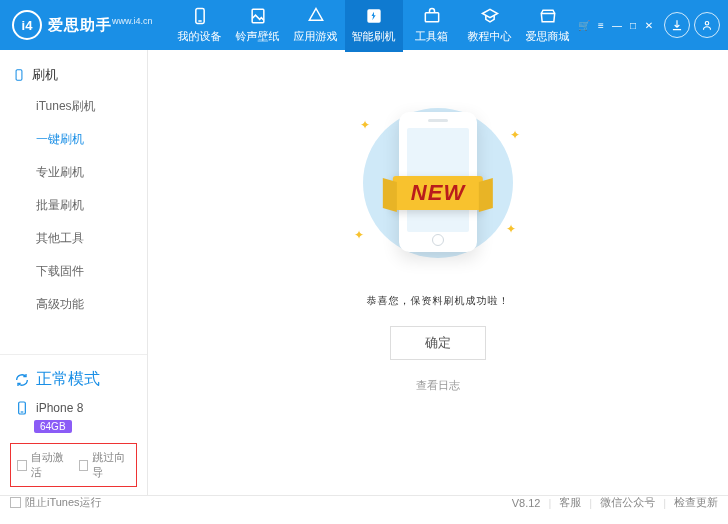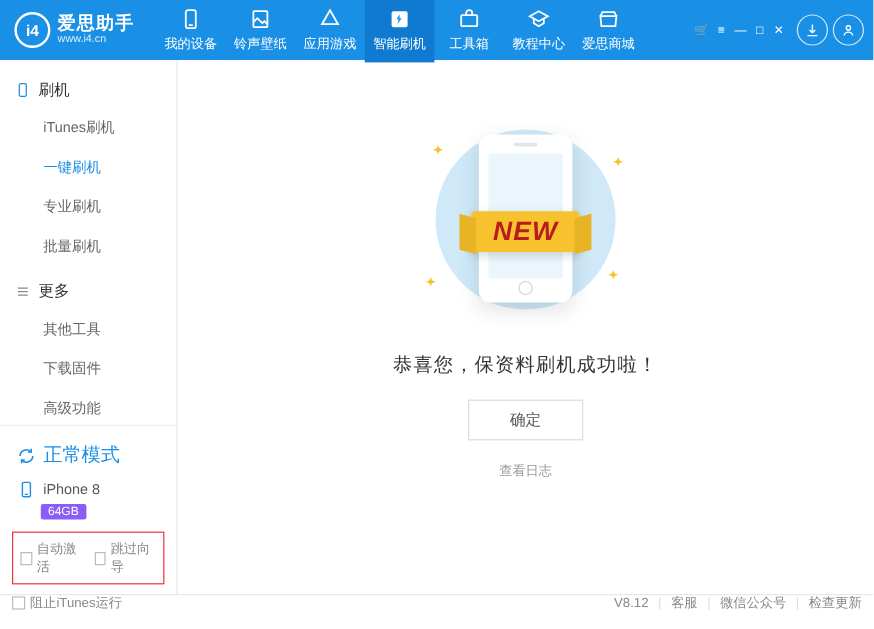--- a/index.html
+++ b/index.html
@@ -1,20 +1,20 @@
 <!DOCTYPE html>
 <html><head>
 <meta charset="utf-8">
 <style>
 *{margin:0;padding:0;box-sizing:border-box;font-family:"Microsoft YaHei",Arial,sans-serif}
 body{width:728px;height:524px;overflow:hidden;background:#fff;font-size:12px;color:#555}
 .hdr{height:50px;background:#1a8fe6;display:flex;align-items:center;color:#fff;padding:0 8px 0 12px}
 .logo{display:flex;align-items:center;gap:6px}
 .logo-badge{width:30px;height:30px;border:2px solid #fff;border-radius:50%;display:flex;align-items:center;justify-content:center;font-weight:bold;font-size:13px}
-.logo-txt{display:flex;flex-direction:column;line-height:1.1}
+.logo-txt{display:flex;flex-direction:row;line-height:1.1}
 .logo-txt .t{font-size:15px;font-weight:bold;letter-spacing:1px}
 .logo-txt .u{font-size:9px;opacity:.85}
 .nav{display:flex;margin-left:18px}
 .nav-item{width:58px;height:54px;display:flex;flex-direction:column;align-items:center;justify-content:center;gap:3px;cursor:pointer}
 .nav-item.active{background:#0f7ad0}
 .nav-item svg{width:20px;height:20px}
 .nav-item span{font-size:11px}
 .hdr-r{margin-left:auto;display:flex;align-items:center;gap:4px}
 .hdr-r .sys{display:flex;gap:2px;margin-right:4px}
 .hdr-r .sys div{width:14px;height:14px;display:flex;align-items:center;justify-content:center;cursor:pointer;font-size:10px}
@@ -41,21 +41,21 @@
 .phone{position:absolute;width:78px;height:140px;background:#fff;border-radius:10px;box-shadow:0 6px 18px rgba(0,0,0,.12);top:14px;left:50%;transform:translateX(-50%)}
 .phone::before{content:"";position:absolute;top:16px;left:8px;right:8px;bottom:20px;background:#eaf5fc;border-radius:2px}
 .phone::after{content:"";position:absolute;bottom:6px;left:50%;transform:translateX(-50%);width:10px;height:10px;border:1px solid #d0d8de;border-radius:50%}
 .spk{position:absolute;top:7px;left:50%;transform:translateX(-50%);width:20px;height:3px;background:#e0e6ea;border-radius:2px}
 .ribbon{position:absolute;top:78px;left:50%;transform:translateX(-50%);background:#f8c22e;color:#b91c1c;font-weight:900;font-style:italic;font-size:22px;padding:4px 18px;border-radius:3px;letter-spacing:1px;box-shadow:0 3px 8px rgba(0,0,0,.15)}
 .ribbon::before,.ribbon::after{content:"";position:absolute;top:4px;width:14px;height:30px;background:#e8b426;z-index:-1}
 .ribbon::before{left:-10px;transform:skewY(15deg)}
 .ribbon::after{right:-10px;transform:skewY(-15deg)}
 .spark{position:absolute;color:#f8c22e;font-size:12px}
 .s1{top:20px;left:22px}.s2{top:30px;right:18px}.s3{bottom:26px;left:16px}.s4{bottom:32px;right:22px}
-.msg{margin-top:26px;font-size:16px;color:#333;letter-spacing:1px}
+.msg{margin-top:26px;font-size:10px;color:#333;letter-spacing:1px}
 .btn{margin-top:18px;padding:7px 34px;border:1px solid #ddd;background:#fff;cursor:pointer;font-size:13px;color:#555}
 .log{margin-top:18px;font-size:11px;color:#999;cursor:pointer}
 .ftr{height:14px;border-top:1px solid #e8e8e8;display:flex;align-items:center;padding:0 10px;font-size:11px;color:#888}
 .ftr .chk{gap:4px}
 .ftr-r{margin-left:auto;display:flex;gap:8px;align-items:center}
 .ftr-r span{cursor:pointer}
 .sep{color:#ddd}
 </style>
 </head>
 <body>
@@ -146,28 +146,20 @@
       <div class="grp">
         <svg viewBox="0 0 24 24" fill="none" stroke="#1a8fe6" stroke-width="1.8">
             <rect x="7" y="3" width="10" height="18" rx="2"></rect>
           </svg>
         <span>刷机</span>
       </div>
       <div class="sub">iTunes刷机</div>
       <div class="sub active">一键刷机</div>
       <div class="sub">专业刷机</div>
       <div class="sub">批量刷机</div>
-      <div class="grp">
-        <svg viewBox="0 0 24 24" fill="none" stroke="#888" stroke-width="1.8">
-            <line x1="5" y1="7" x2="19" y2="7"></line>
-            <line x1="5" y1="12" x2="19" y2="12"></line>
-            <line x1="5" y1="17" x2="19" y2="17"></line>
-          </svg>
-        <span>更多</span>
-      </div>
       <div class="sub">其他工具</div>
       <div class="sub">下载固件</div>
       <div class="sub">高级功能</div>
     </div>
     <div class="side-btm">
       <div class="mode">
         <svg viewBox="0 0 24 24" fill="none" stroke="#1a8fe6" stroke-width="2">
             <path d="M4 12a8 8 0 0114-5M20 12a8 8 0 01-14 5"></path>
             <path d="M18 3v4h-4M6 21v-4h4"></path>
           </svg>

